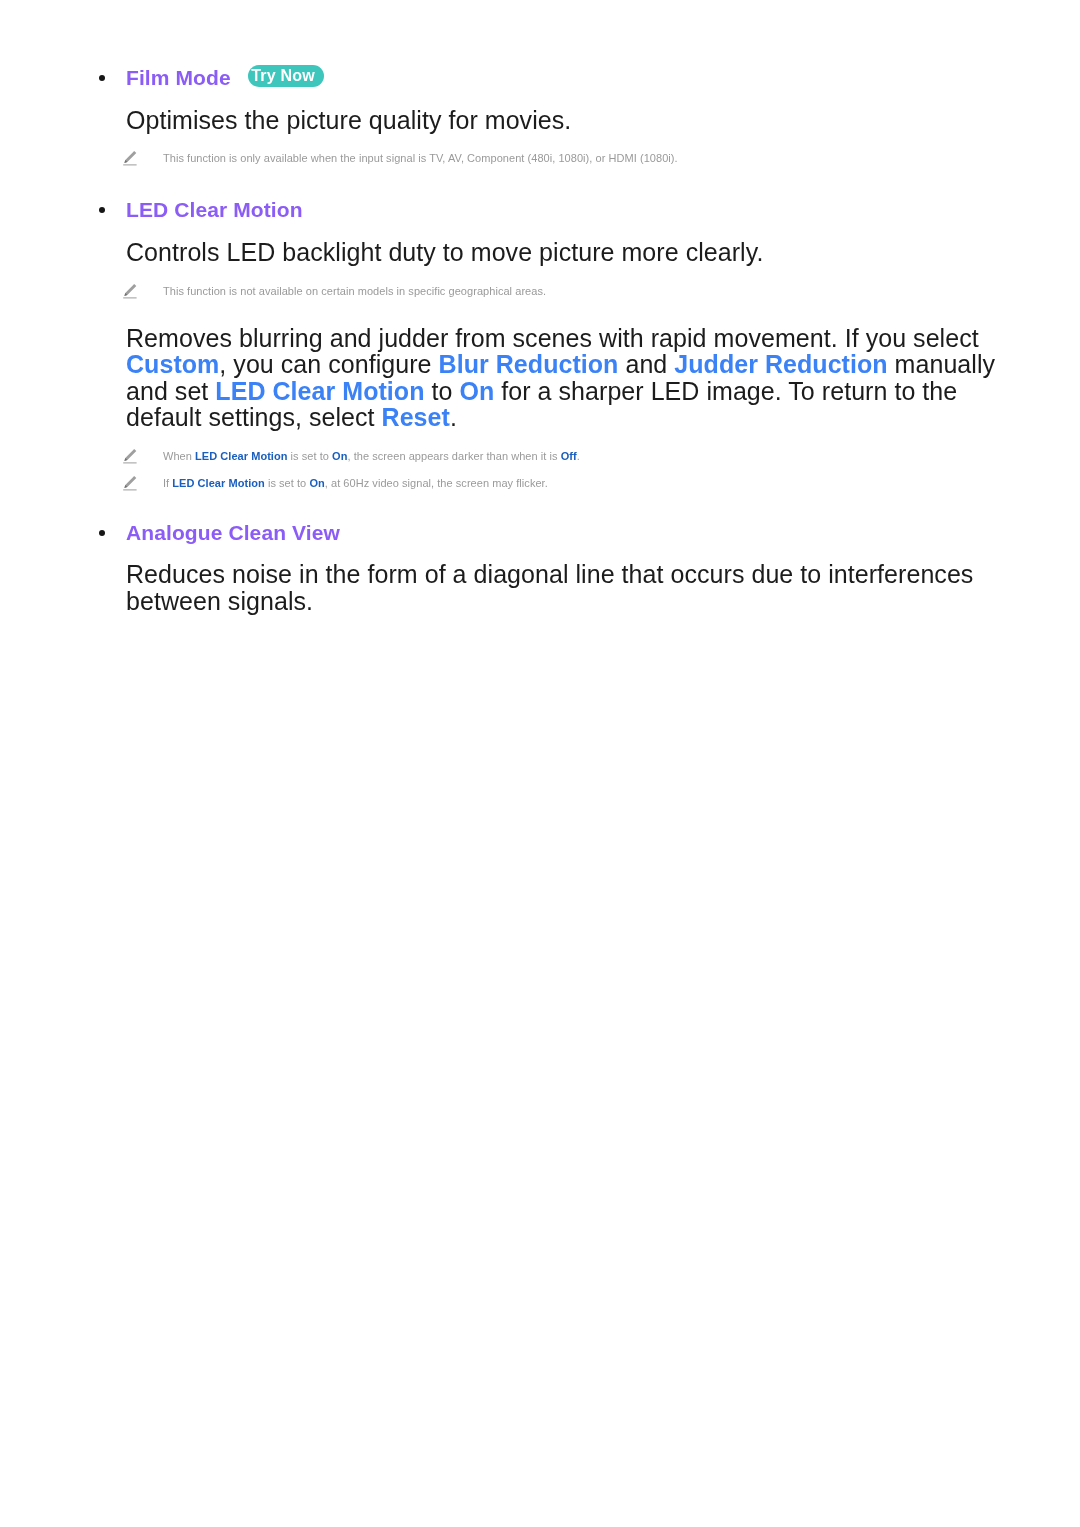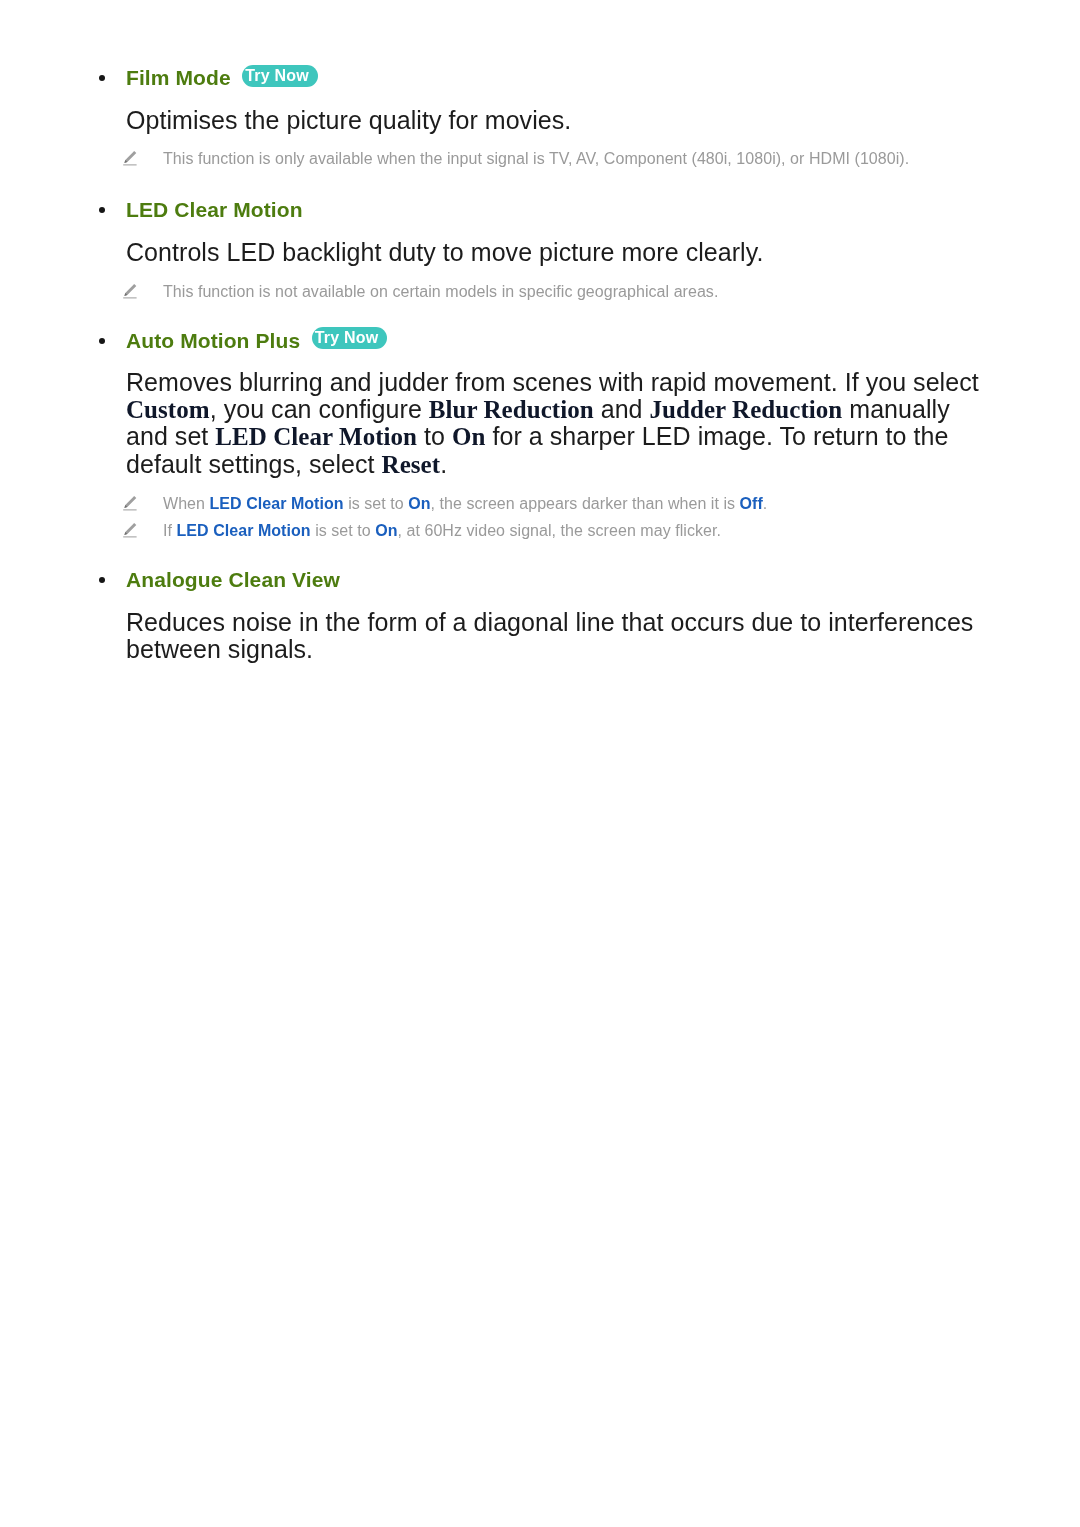--- a/index.html
+++ b/index.html
@@ -44,34 +44,34 @@
   .bullet-dot {
     position: absolute;
     left: 99px;
     top: 13px;
     width: 6px;
     height: 6px;
     border-radius: 50%;
     background: #161616;
   }
   .heading-text {
-    color: #4d7c0f;
+    color: #8b5cf6;
     font-size: 21px;
     font-weight: bold;
     letter-spacing: 0.1px;
     vertical-align: middle;
   }
 
   
   .try-now {
     display: inline-block;
     vertical-align: middle;
     position: relative;
     top: -2px;
-    margin-left: 7px;
+    margin-left: 13px;
     height: 22px;
     line-height: 22px;
     background: #3ec6bd;
     border-radius: 11px;
     color: #ffffff;
     font-size: 16px;
     font-weight: bold;
     padding: 0 9px 0 5px;
     overflow: hidden;
     white-space: nowrap;
@@ -86,32 +86,31 @@
   .body-text {
     margin-top: 14px;
     padding-left: 126px;
     padding-right: 82px;
     font-size: 25px;
     line-height: 26.5px;
     color: #1c1c1c;
     letter-spacing: 0.05px;
   }
   .body-text .term {
-    color: #0f172a;
-    font-weight: bold;
-    font-family: Liberation Serif, serif;
+    color: #3b82f6;
+    font-weight: bold;
   }
 
   
   .note {
     position: relative;
     margin-top: 14px;
     padding-left: 163px;
     padding-right: 96px;
-    font-size: 16px;
+    font-size: 11px;
     line-height: 23px;
     color: #9a9a9a;
     letter-spacing: 0.05px;
   }
   .note .term {
     color: #1a5fbe;
     font-weight: bold;
   }
   .pencil-icon {
     position: absolute;
@@ -164,25 +163,20 @@
             <path d="M13.2 1.9 L15.3 4.0 L6.3 13.0 L3.4 13.9 L4.3 11.0 Z" fill="#9f9f9f"></path>
             <path d="M3.4 13.9 L4.3 11.0 L6.3 13.0 Z" fill="#6f6f6f"></path>
             <rect x="2.2" y="15.1" width="13.4" height="1.5" fill="#bdbdbd"></rect>
           </svg>
         </span>
         <span>This function is not available on certain models in specific geographical areas.</span>
       </div>
     </div>
 
     <div class="section sec-amp">
-      <div class="bullet-heading">
-        <span class="bullet-dot"></span>
-        <span class="heading-text">Auto Motion Plus</span>
-        <span class="try-now"><span>Try Now</span></span>
-      </div>
       <div class="body-text"><span>Removes blurring and judder from scenes with rapid movement. If you select </span><span class="term">Custom</span><span>, you can configure </span><span class="term">Blur Reduction</span><span> and </span><span class="term">Judder Reduction</span><span> manually and set </span><span class="term">LED Clear Motion</span><span> to </span><span class="term">On</span><span> for a sharper LED image. To return to the default settings, select </span><span class="term">Reset</span><span>.</span></div>
 
       <div class="note">
         <span class="pencil-icon">
           <svg viewBox="0 0 18 18" width="18" height="18" xmlns="http://www.w3.org/2000/svg">
             <path d="M13.2 1.9 L15.3 4.0 L6.3 13.0 L3.4 13.9 L4.3 11.0 Z" fill="#9f9f9f"></path>
             <path d="M3.4 13.9 L4.3 11.0 L6.3 13.0 Z" fill="#6f6f6f"></path>
             <rect x="2.2" y="15.1" width="13.4" height="1.5" fill="#bdbdbd"></rect>
           </svg>
         </span><span>When </span><span class="term">LED Clear Motion</span><span> is set to </span><span class="term">On</span><span>, the screen appears darker than when it is </span><span class="term">Off</span><span>.</span>

